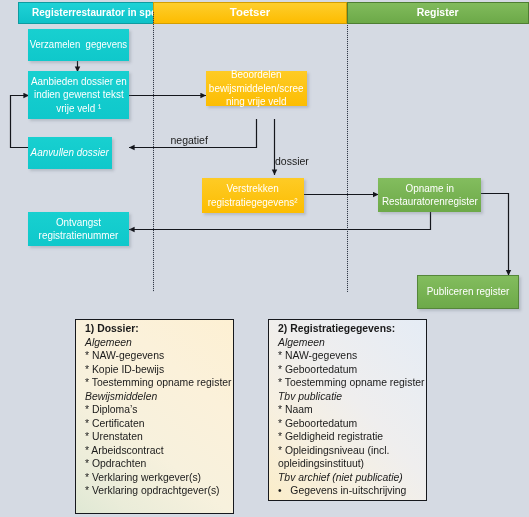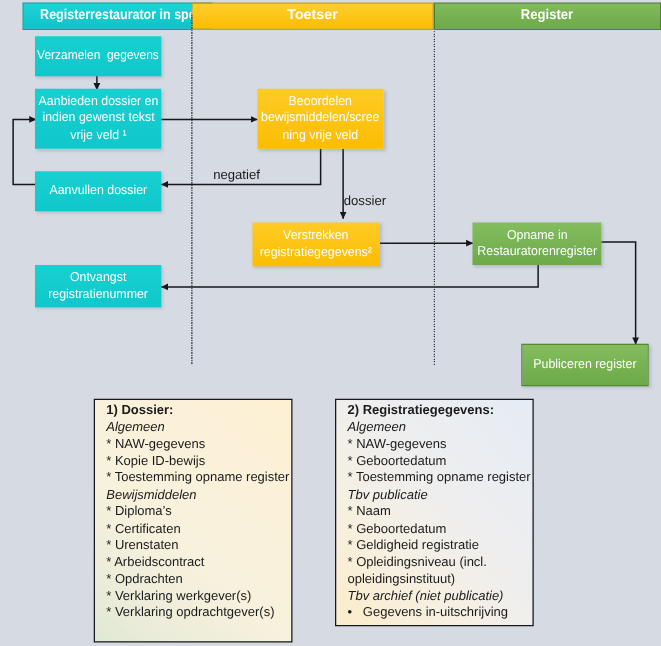--- a/index.html
+++ b/index.html
@@ -58,28 +58,28 @@
   </svg>
 
   <div class="node" style="left:28px;top:29px;width:101px;height:21px;background:linear-gradient(#18d0d0,#0fc8cb);box-shadow:1.5px 1.5px 2.5px rgba(110,118,132,.30);">
     <span style="transform:scaleX(.93);">Verzamelen  gegevens</span>
   </div>
   <div class="node" style="left:28px;top:71px;width:101px;height:48px;background:linear-gradient(#18d0d0,#0fc8cb);box-shadow:1.5px 1.5px 2.5px rgba(110,118,132,.30);">
     <span>Aanbieden dossier en
 indien gewenst tekst
 vrije veld ¹</span>
   </div>
-  <div class="node" style="left:28px;top:137px;width:101px;height:20px;background:linear-gradient(#18d0d0,#0fc8cb);box-shadow:1.5px 1.5px 2.5px rgba(110,118,132,.30);">
+  <div class="node" style="left:28px;top:137px;width:84px;height:20px;background:linear-gradient(#18d0d0,#0fc8cb);box-shadow:1.5px 1.5px 2.5px rgba(110,118,132,.30);font-style:italic;">
     <span>Aanvullen dossier</span>
   </div>
   <div class="node" style="left:28px;top:212px;width:101px;height:34px;background:linear-gradient(#18d0d0,#0fc8cb);box-shadow:1.5px 1.5px 2.5px rgba(110,118,132,.30);">
     <span>Ontvangst
 registratienummer</span>
   </div>
-  <div class="node" style="left:206px;top:71px;width:101px;height:48px;background:linear-gradient(#fecb25,#fcbd02);box-shadow:1.5px 1.5px 2.5px rgba(110,118,132,.30);">
+  <div class="node" style="left:206px;top:71px;width:101px;height:35px;background:linear-gradient(#fecb25,#fcbd02);box-shadow:1.5px 1.5px 2.5px rgba(110,118,132,.30);">
     <span>Beoordelen
 bewijsmiddelen/scree
 ning vrije veld</span>
   </div>
   <div class="node" style="left:202px;top:178px;width:102px;height:35px;background:linear-gradient(#fecb25,#fcbd02);box-shadow:1.5px 1.5px 2.5px rgba(110,118,132,.30);">
     <span>Verstrekken
 registratiegegevens²</span>
   </div>
   <div class="node" style="left:378px;top:178px;width:103px;height:34px;background:linear-gradient(#83bd5e,#6da949);box-shadow:1.5px 1.5px 2.5px rgba(110,118,132,.30);">
     <span>Opname in

